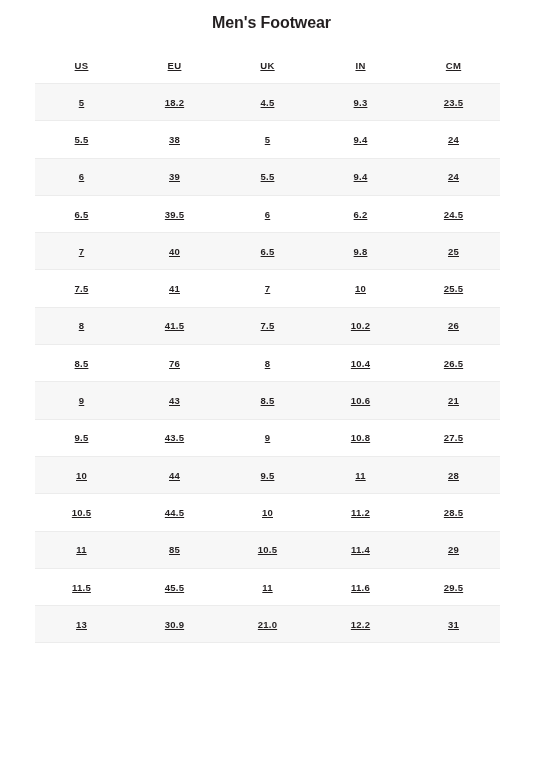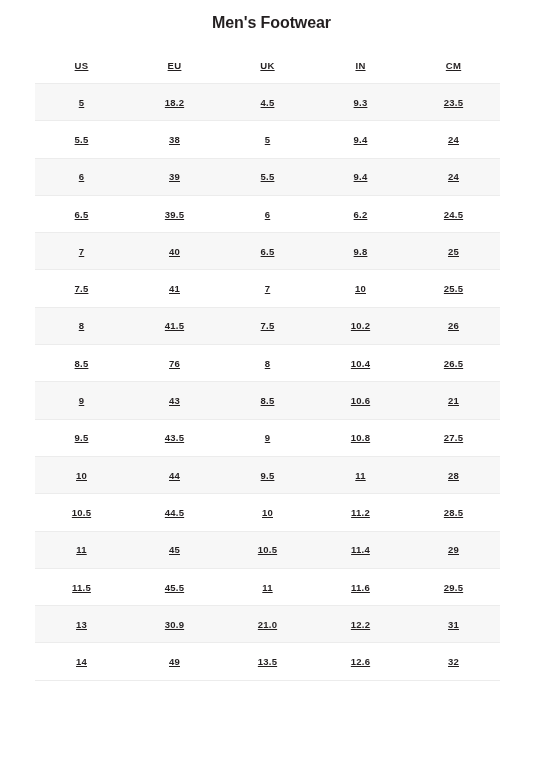--- a/index.html
+++ b/index.html
@@ -202,43 +202,36 @@
           </tr>
           <tr>
             <td>10.5</td>
             <td>44.5</td>
             <td>10</td>
             <td>11.2</td>
             <td>28.5</td>
           </tr>
           <tr>
             <td>11</td>
-            <td>45</td>
+            <td>85</td>
             <td>10.5</td>
             <td>11.4</td>
             <td>29</td>
           </tr>
           <tr>
             <td>11.5</td>
             <td>45.5</td>
             <td>11</td>
             <td>11.6</td>
             <td>29.5</td>
           </tr>
           <tr>
             <td>13</td>
             <td>30.9</td>
             <td>21.0</td>
             <td>12.2</td>
             <td>31</td>
           </tr>
-          <tr>
-            <td>14</td>
-            <td>49</td>
-            <td>13.5</td>
-            <td>12.6</td>
-            <td>32</td>
-          </tr>
         </tbody>
     </table>
   </div>
 
 </div>
 
 </body></html>

